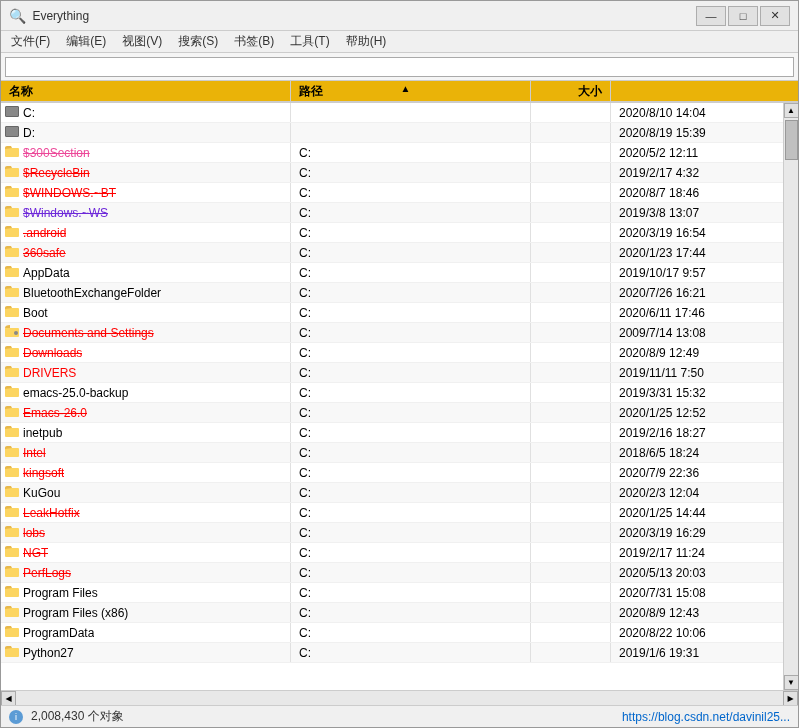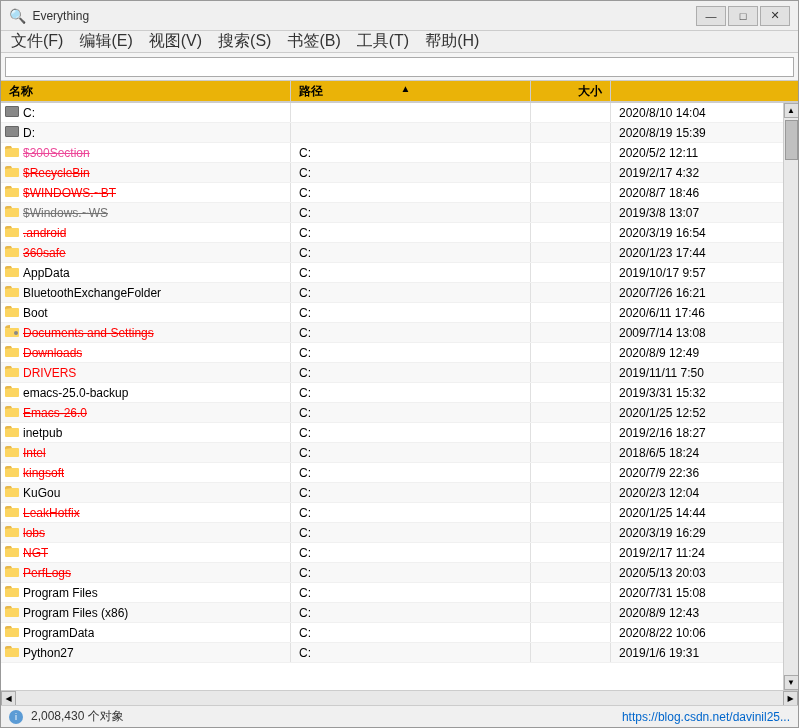--- a/index.html
+++ b/index.html
@@ -60,21 +60,21 @@
       display: flex;
       align-items: center;
       padding: 0 4px;
       background: #f0f0f0;
       border-bottom: 1px solid #ccc;
       gap: 4px;
     }
     .menu-item {
       padding: 2px 6px;
       cursor: pointer;
-      font-size: 16px;
+      font-size: 12px;
       color: #333;
       border-radius: 2px;
     }
 
     .toolbar {
       height: 28px;
       background: #f5f5f5;
       border-bottom: 1px solid #ccc;
       display: flex;
       align-items: center;
@@ -413,21 +413,21 @@
           <div class="cell-size"></div>
           <div class="cell-date">2020/8/7 18:46</div>
         </div>
         <div class="file-row">
           <div class="cell-name">
             <span><svg width="14" height="12" viewBox="0 0 14 12">
                 <rect x="0" y="3" width="14" height="9" rx="1" fill="#fcd561"></rect>
                 <rect x="0" y="2" width="6" height="3" rx="1" fill="#fcd561"></rect>
                 <path d="M0 4 L0 3 Q0 1 2 1 L6 1 L7 3 Z" fill="#e8b84b"></path>
               </svg></span>
-            <span class="name-text" style="text-decoration: line-through; color: #737373; text-align: right;">$Windows.~WS</span>
+            <span class="name-text" style="text-decoration: line-through; color: #6d28d9; text-align: right;">$Windows.~WS</span>
           </div>
           <div class="cell-path">C:</div>
           <div class="cell-size"></div>
           <div class="cell-date">2019/3/8 13:07</div>
         </div>
         <div class="file-row">
           <div class="cell-name">
             <span><svg width="14" height="12" viewBox="0 0 14 12">
                 <rect x="0" y="3" width="14" height="9" rx="1" fill="#fcd561"></rect>
                 <rect x="0" y="2" width="6" height="3" rx="1" fill="#fcd561"></rect>

